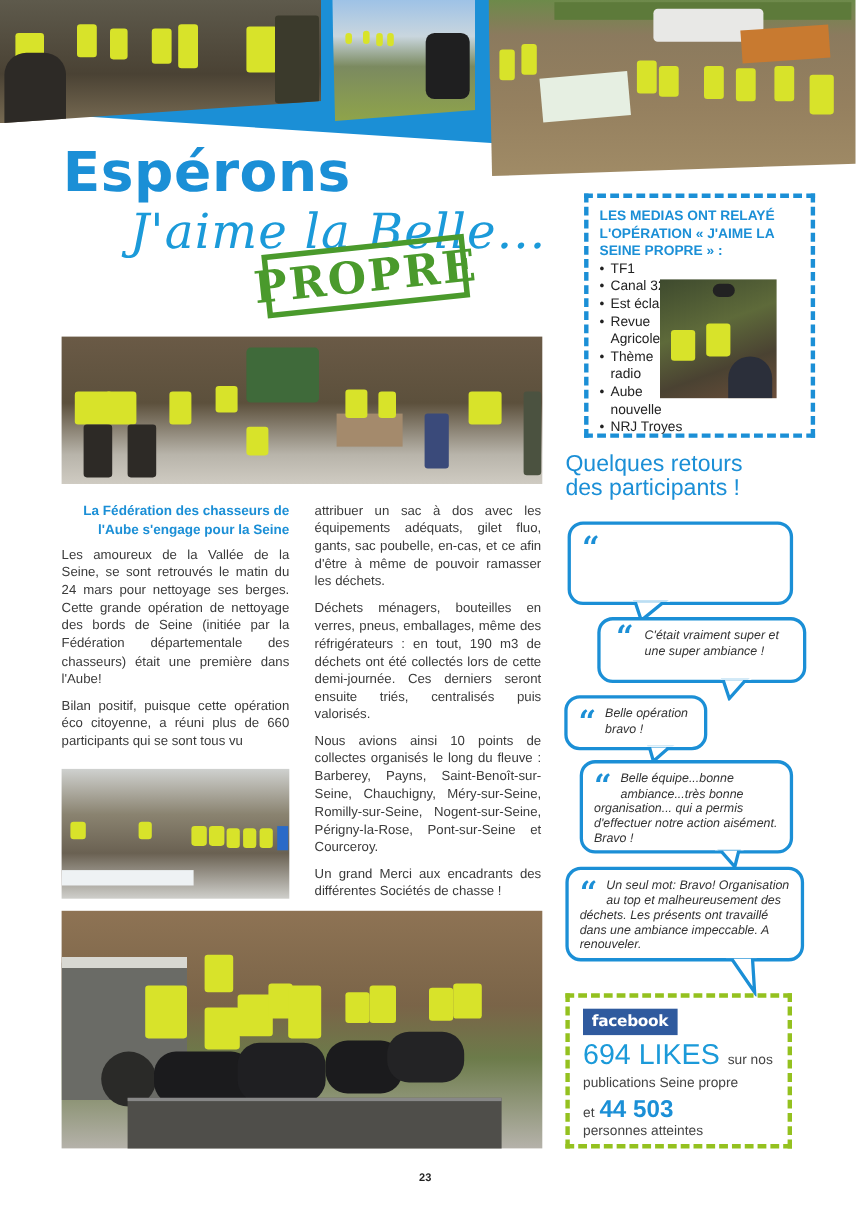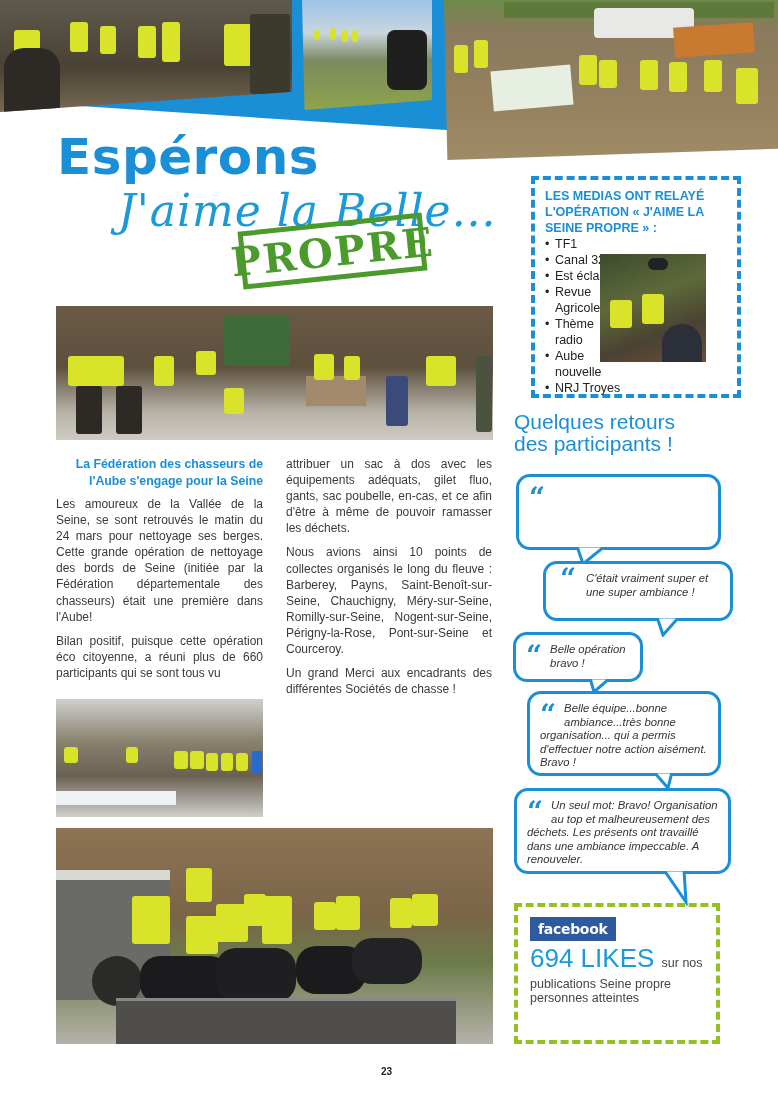--- a/index.html
+++ b/index.html
@@ -219,20 +219,21 @@
 
 <div class="subheading">La Fédération des chasseurs de l'Aube s'engage pour la Seine</div>
 
 <div class="col" id="col-1">
   <p>Les amoureux de la Vallée de la Seine, se sont retrouvés  le matin du 24 mars pour nettoyage ses berges. Cette grande opération de nettoyage des bords de Seine (initiée par la Fédération départementale des chasseurs) était une première dans l'Aube!</p>
   <p>Bilan positif, puisque cette opération éco citoyenne, a réuni plus de 660  participants qui se sont tous vu</p>
 </div>
 
 <div class="col" id="col-2">
   <p>attribuer un sac à dos avec les équipements adéquats, gilet fluo, gants, sac poubelle, en-cas, et ce afin d'être à même de pouvoir ramasser les déchets.</p>
+  <p>Déchets ménagers, bouteilles en verres, pneus, emballages, même des réfrigérateurs : en tout, 190 m3 de déchets ont été collectés lors de cette demi-journée. Ces derniers seront ensuite triés, centralisés puis valorisés.</p>
   <p>Nous avions ainsi 10 points de collectes organisés le long du fleuve : Barberey,  Payns,  Saint-Benoît-sur-Seine,  Chauchigny,  Méry-sur-Seine, Romilly-sur-Seine,  Nogent-sur-Seine, Périgny-la-Rose,  Pont-sur-Seine  et Courceroy.</p>
   <p>Un grand Merci aux encadrants des différentes Sociétés de chasse !</p>
 </div>
 
 <div class="media-box">
   <div class="media-title">Les medias ont relayé l'opération « J'aime la Seine propre » :</div>
   <ul class="media-list">
     <li>TF1</li>
     <li>Canal 32</li>
     <li>Est éclair</li>
@@ -295,16 +296,20 @@
   <rect x="0" y="-3" width="28" height="4" fill="#fff"></rect>
 </svg>
 
 <div class="fb-box">
   <div class="fb-logo">facebook</div>
   <div class="fb-likes">
     <span>694 LIKES</span>
     <span class="fb-small">sur nos</span>
   </div>
   <div class="fb-small">publications Seine propre</div>
+  <div style="margin-top:4px">
+    <span class="fb-small">et</span>
+    <span class="fb-reach">44 503</span>
+  </div>
   <div class="fb-small">personnes atteintes</div>
 </div>
 
 <div class="page-number">23</div>
 
 </body></html>

